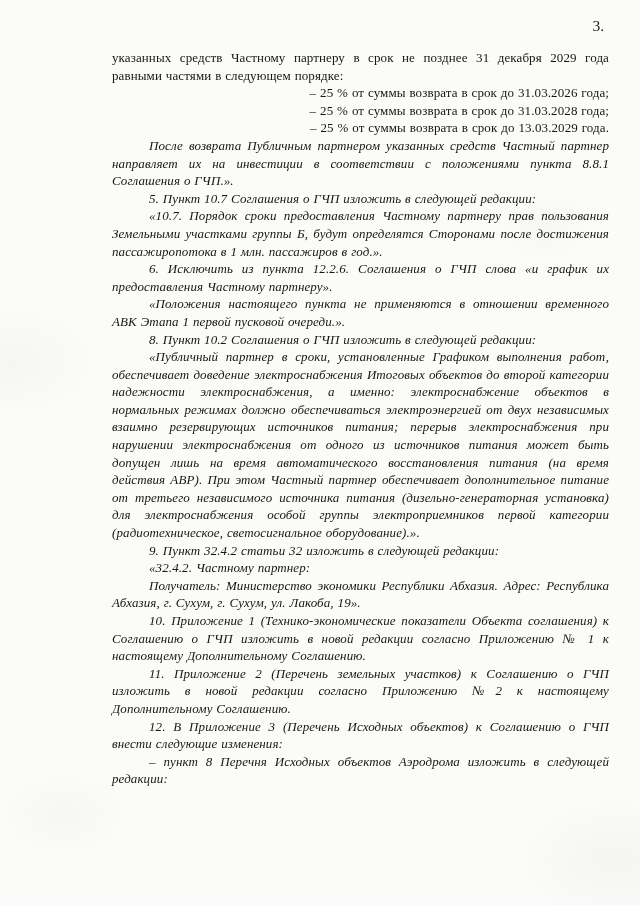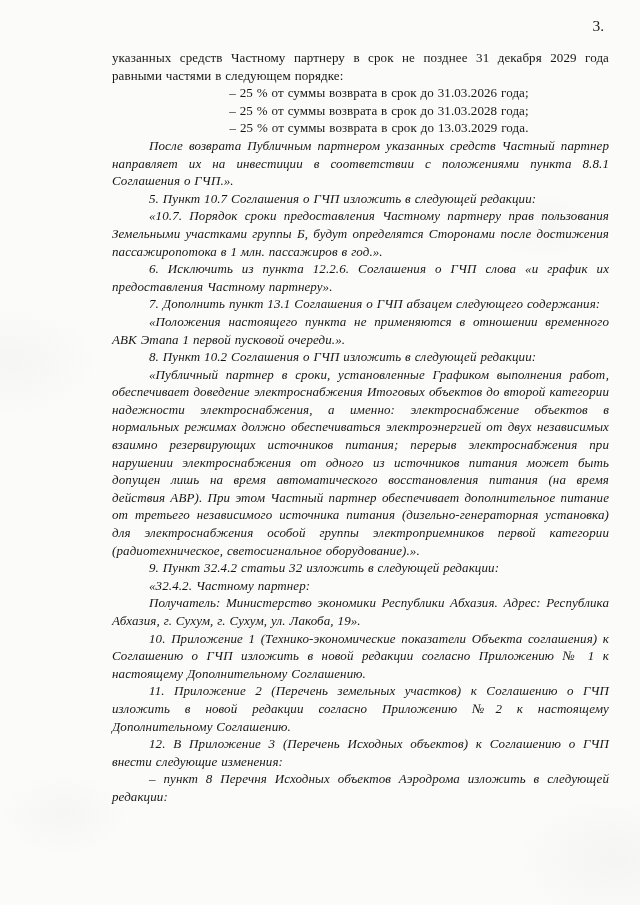--- a/index.html
+++ b/index.html
@@ -48,39 +48,38 @@
   }
   .content p {
     margin: 0;
     padding: 0;
   }
   
   p.cont { text-indent: 0; }
   
   p.ind  { text-indent: 37px; font-style: italic; }
   
-  p.item { text-indent: 37px; text-align: center; }
+  p.item { text-indent: 37px; text-align: right; }
 </style>
 </head>
 <body>
 
 <div class="page">
 
   <div class="page-number"><span>3.</span></div>
 
   <div class="content">
     <p class="cont">указанных средств Частному партнеру в срок не позднее 31 декабря 2029 года равными частями в следующем порядке:</p>
     <p class="item">– 25 % от суммы возврата в срок до 31.03.2026 года;</p>
     <p class="item">– 25 % от суммы возврата в срок до 31.03.2028 года;</p>
     <p class="item">– 25 % от суммы возврата в срок до 13.03.2029 года.</p>
     <p class="ind">После возврата Публичным партнером указанных средств Частный партнер направляет их на инвестиции в соответствии с положениями пункта 8.8.1 Соглашения о ГЧП.».</p>
     <p class="ind">5. Пункт 10.7 Соглашения о ГЧП изложить в следующей редакции:</p>
     <p class="ind">«10.7. Порядок сроки предоставления Частному партнеру прав пользования Земельными участками группы Б, будут определятся Сторонами после достижения пассажиропотока в 1 млн. пассажиров в год.».</p>
     <p class="ind">6. Исключить из пункта 12.2.6. Соглашения о ГЧП слова «и график их предоставления Частному партнеру».</p>
-    <p class="ind">7. Дополнить пункт 13.1 Соглашения о ГЧП абзацем следующего содержания:</p>
     <p class="ind">«Положения настоящего пункта не применяются в отношении временного АВК Этапа 1 первой пусковой очереди.».</p>
     <p class="ind">8. Пункт 10.2 Соглашения о ГЧП изложить в следующей редакции:</p>
     <p class="ind">«Публичный партнер в сроки, установленные Графиком выполнения работ, обеспечивает доведение электроснабжения Итоговых объектов до второй категории надежности электроснабжения, а именно: электроснабжение объектов в нормальных режимах должно обеспечиваться электроэнергией от двух независимых взаимно резервирующих источников питания; перерыв электроснабжения при нарушении электроснабжения от одного из источников питания может быть допущен лишь на время автоматического восстановления питания (на время действия АВР). При этом Частный партнер обеспечивает дополнительное питание от третьего независимого источника питания (дизельно-генераторная установка) для электроснабжения особой группы электроприемников первой категории (радиотехническое, светосигнальное оборудование).».</p>
     <p class="ind">9. Пункт 32.4.2 статьи 32 изложить в следующей редакции:</p>
     <p class="ind">«32.4.2. Частному партнер:</p>
     <p class="ind">Получатель: Министерство экономики Республики Абхазия. Адрес: Республика Абхазия, г. Сухум, г. Сухум, ул. Лакоба, 19».</p>
     <p class="ind">10. Приложение 1 (Технико-экономические показатели Объекта соглашения) к Соглашению о ГЧП изложить в новой редакции согласно Приложению № 1 к настоящему Дополнительному Соглашению.</p>
     <p class="ind">11. Приложение 2 (Перечень земельных участков) к Соглашению о ГЧП изложить в новой редакции согласно Приложению №2 к настоящему Дополнительному Соглашению.</p>
     <p class="ind">12. В Приложение 3 (Перечень Исходных объектов) к Соглашению о ГЧП внести следующие изменения:</p>
     <p class="ind">– пункт 8 Перечня Исходных объектов Аэродрома изложить в следующей редакции:</p>

